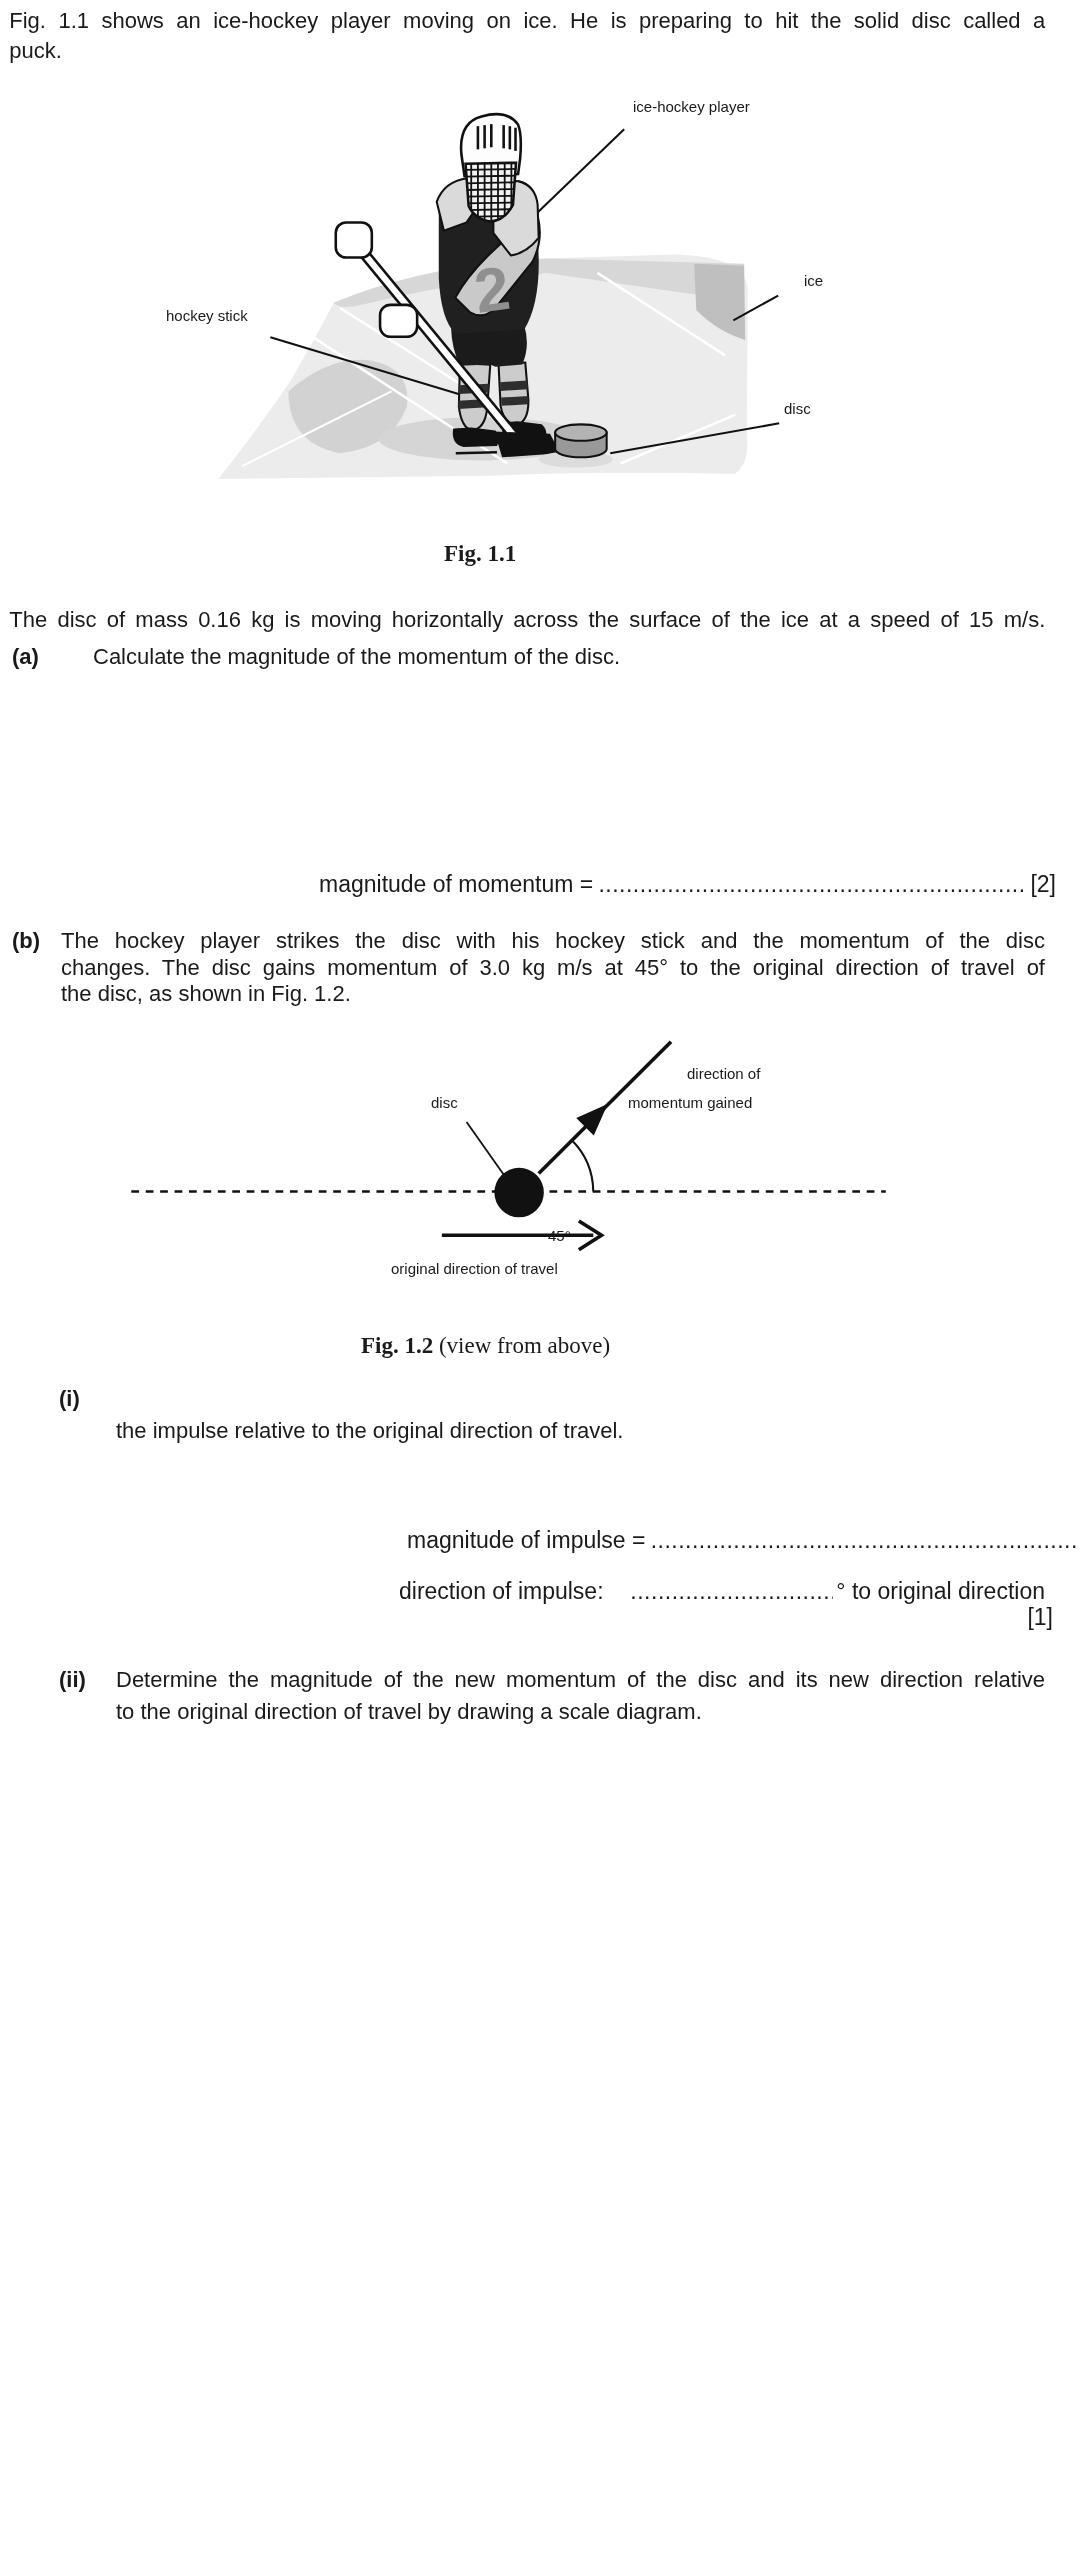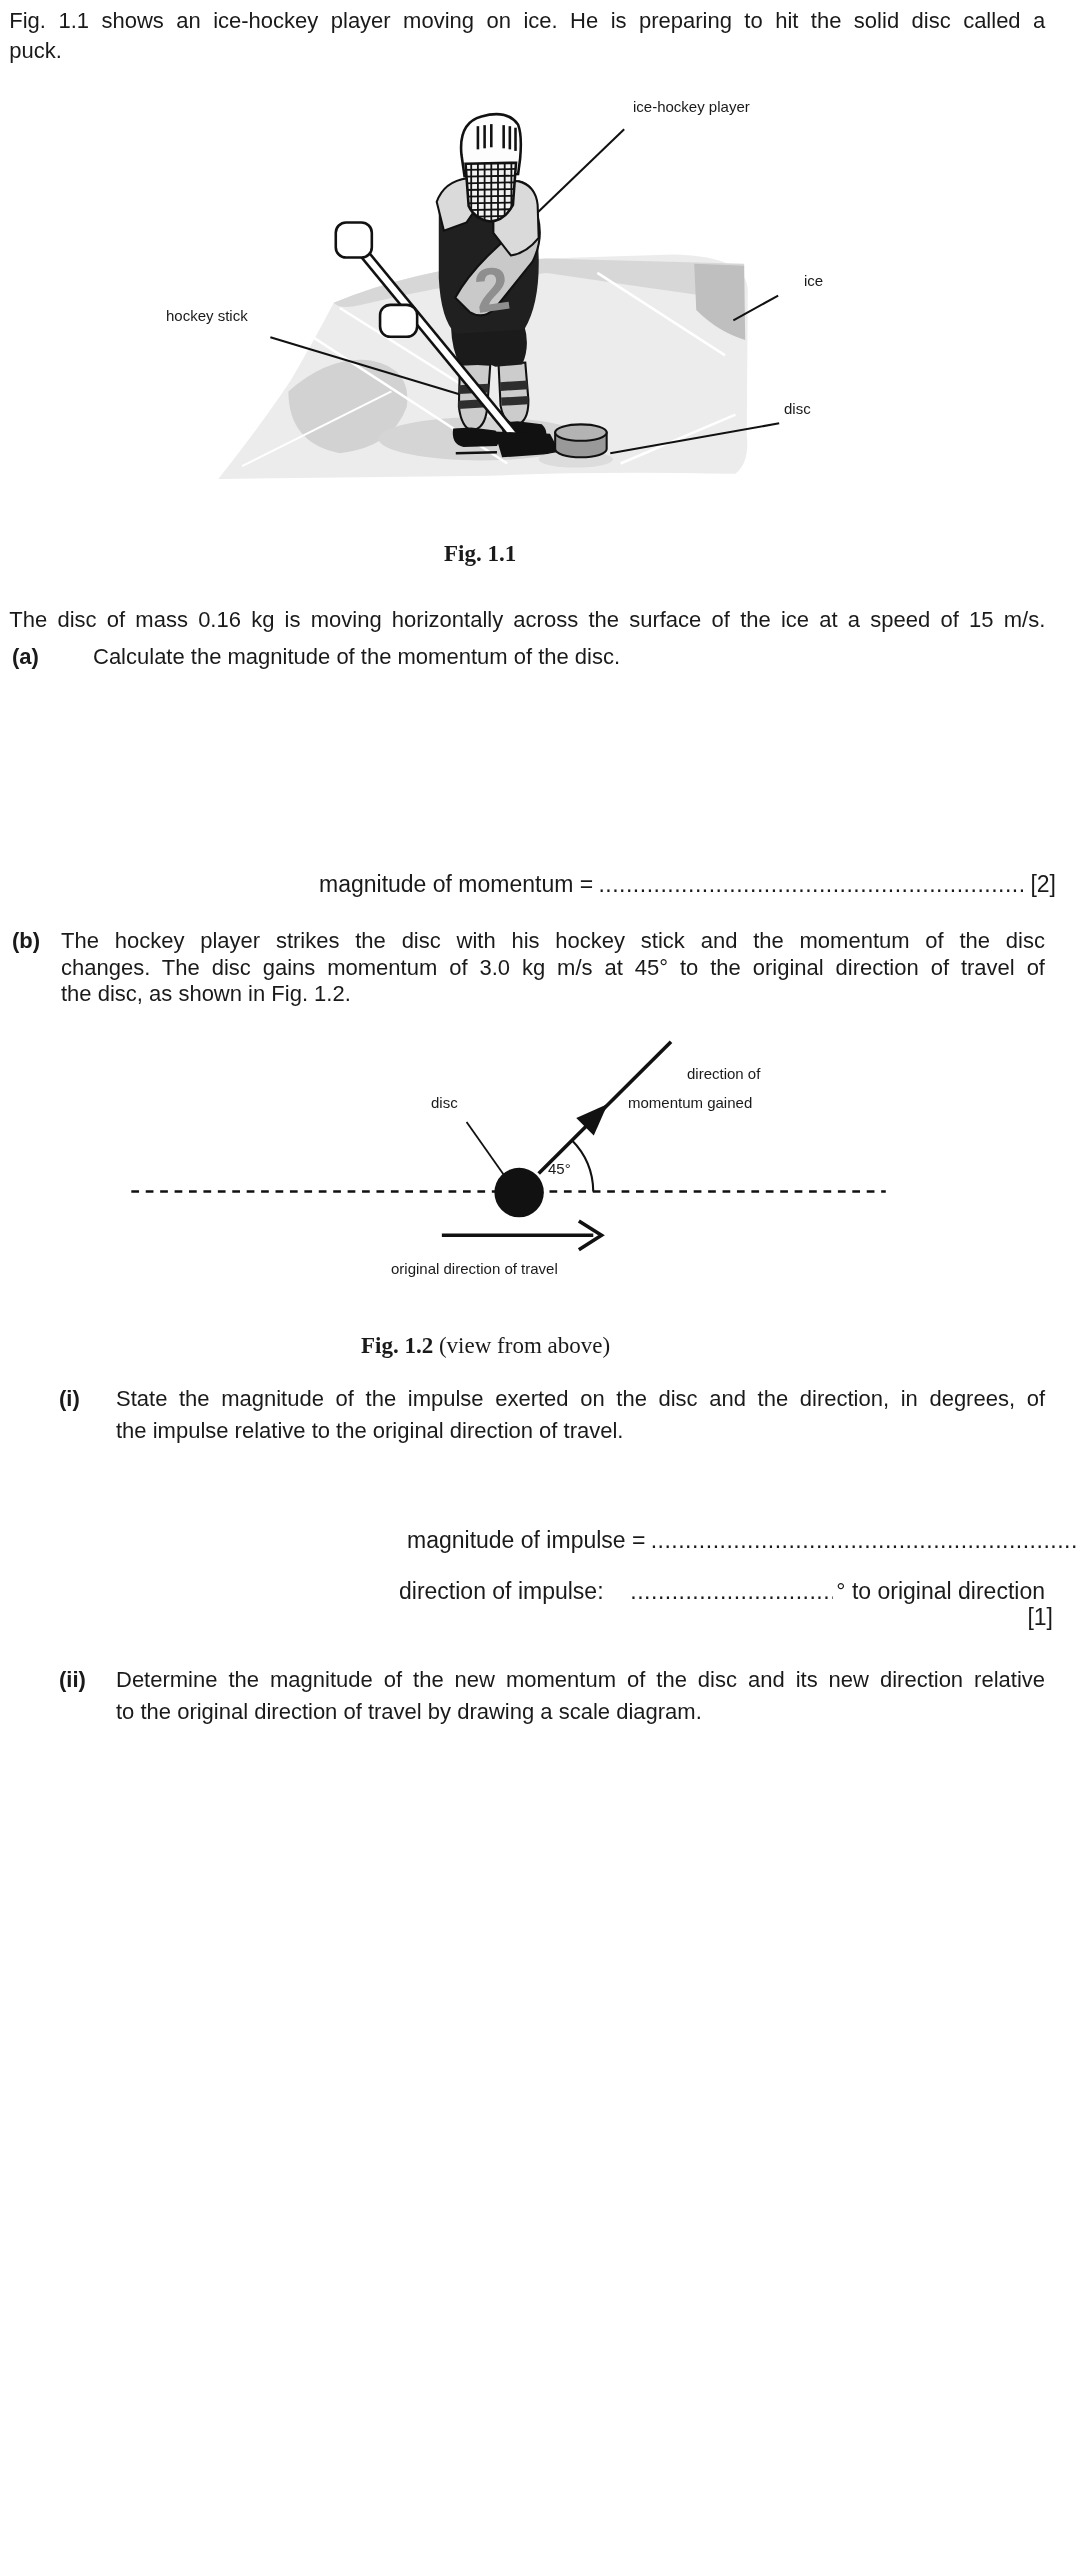--- a/index.html
+++ b/index.html
@@ -158,29 +158,28 @@
     </g>
     <path d="M 1152 2313 A 144 144 0 0 0 1110 2213" fill="none" stroke="#111" stroke-width="4"></path>
     <line x1="906" y1="2178" x2="983" y2="2287" stroke="#111" stroke-width="3.5"></line>
     <g>
       <line x1="858" y1="2398" x2="1152" y2="2398" stroke="#111" stroke-width="7"></line>
       <polyline points="1124,2370 1168,2398 1124,2426" fill="none" stroke="#111" stroke-width="7"></polyline>
     </g>
   </svg>
 
   <div class="figlbl" style="left:431px;top:1095px;">disc</div>
-  <div class="figlbl" style="left:548px;top:1161px;text-align:right;">45°</div>
+  <div class="figlbl" style="left:548px;top:1228px;text-align:right;">45°</div>
   <div class="figlbl" style="left:687px;top:1066px;">direction of</div>
   <div class="figlbl" style="left:628px;top:1095px;">momentum gained</div>
   <div class="figlbl" style="left:391px;top:1261px;">original direction of travel</div>
 
   <div class="cap" style="left:361px;top:1334px;"><span class="b">Fig. 1.2</span><span> (view from above)</span></div>
 
   <div class="lbl" style="left:59px;top:1384px;">(i)</div>
-  <div class="t just" style="left:116px;top:1384px;width:929px;">State the magnitude of the impulse exerted on the disc and the direction, in degrees, of</div>
   <div class="t" style="left:116px;top:1416px;">the impulse relative to the original direction of travel.</div>
 
   <div class="ansrow" style="left:366px;top:1529px;width:672px;margin-left:41px;">
     <span class="al">magnitude of impulse =</span>
     <span class="dots">......................................................................................................................................................................</span>
   </div>
   <div class="ansrow" style="left:399px;top:1580px;width:646px;">
     <span class="al">direction of impulse:</span>
     <span class="dots gap">......................................................................................................................................................................</span>
     <span class="suffix">° to original direction</span>

